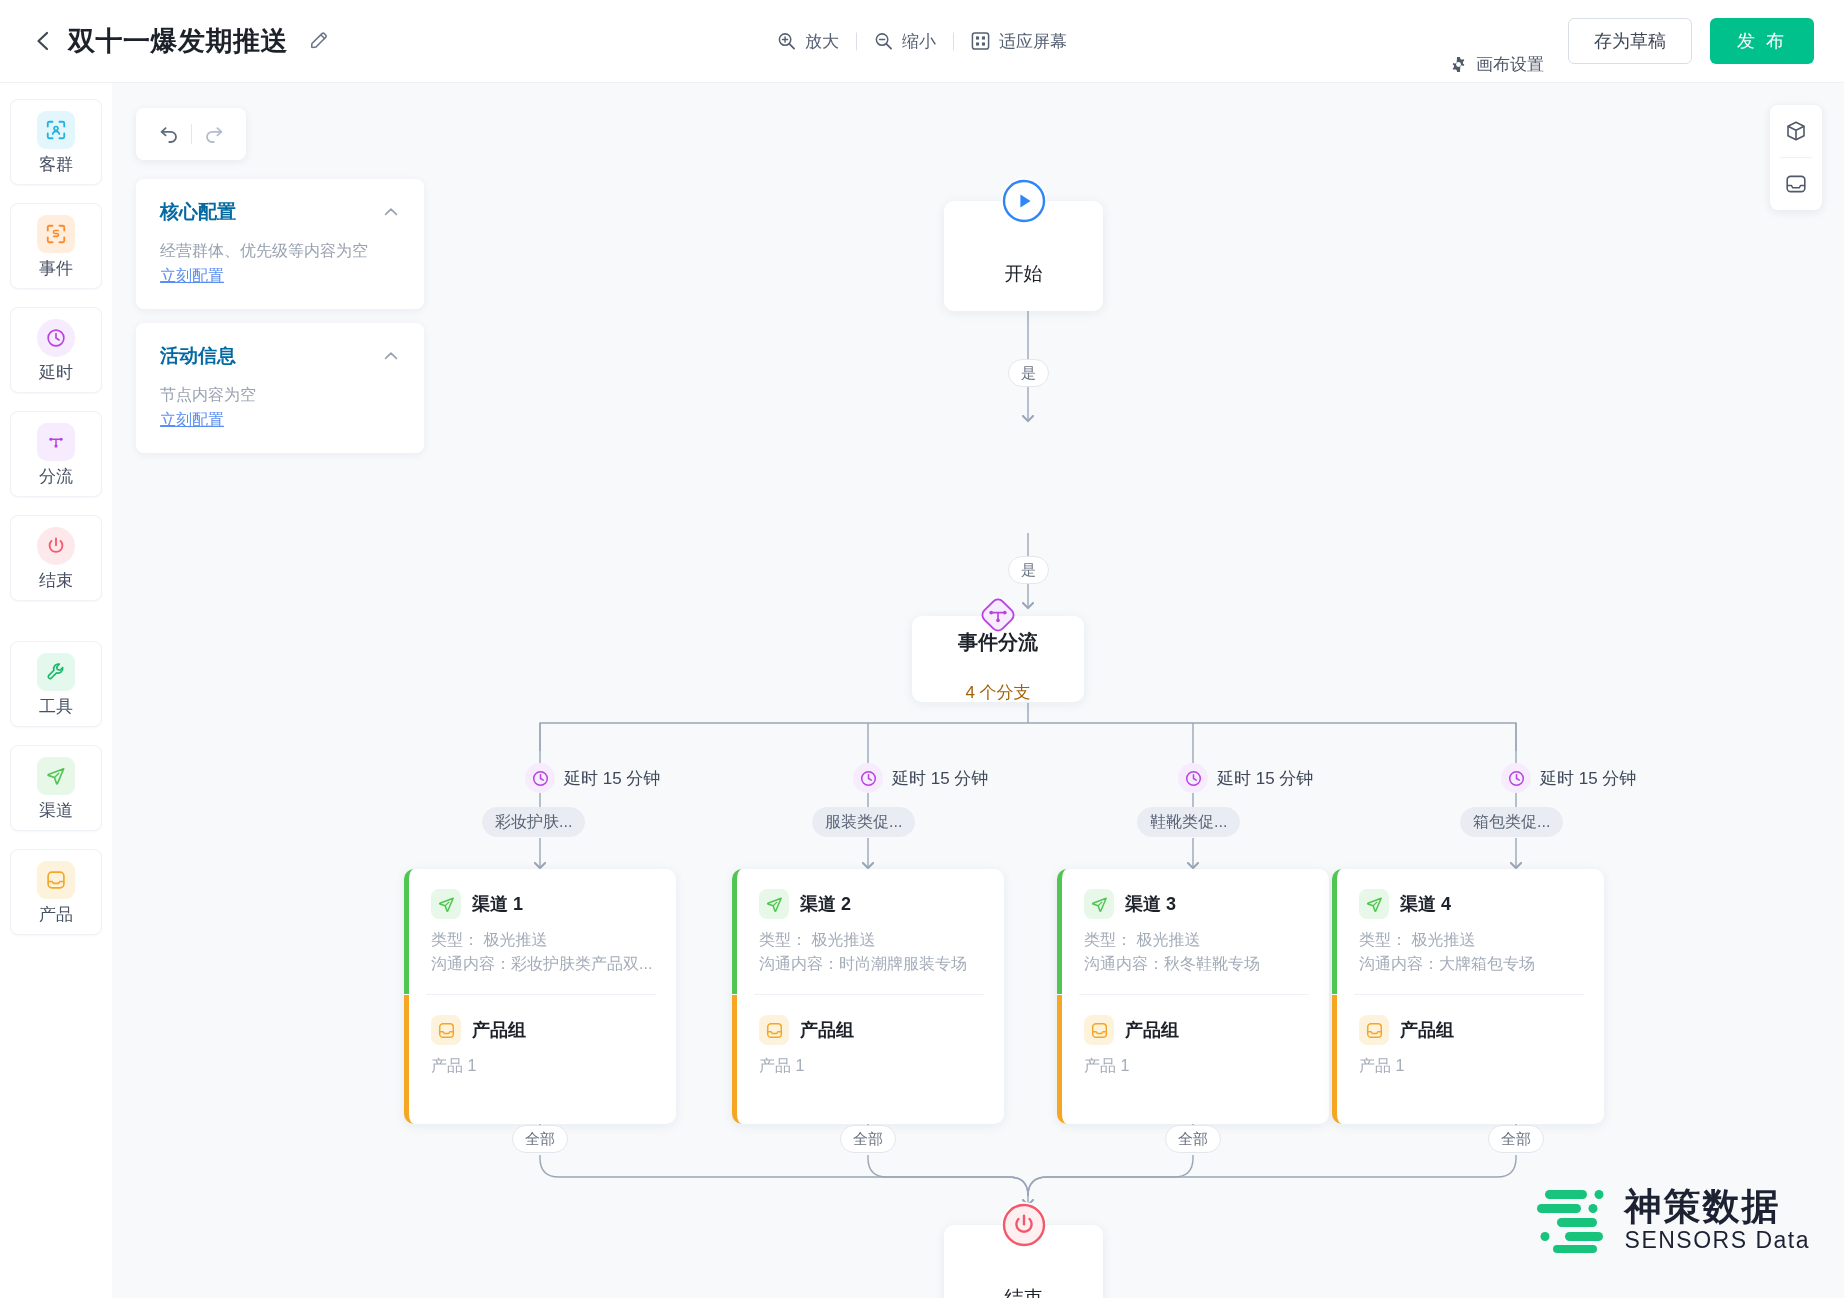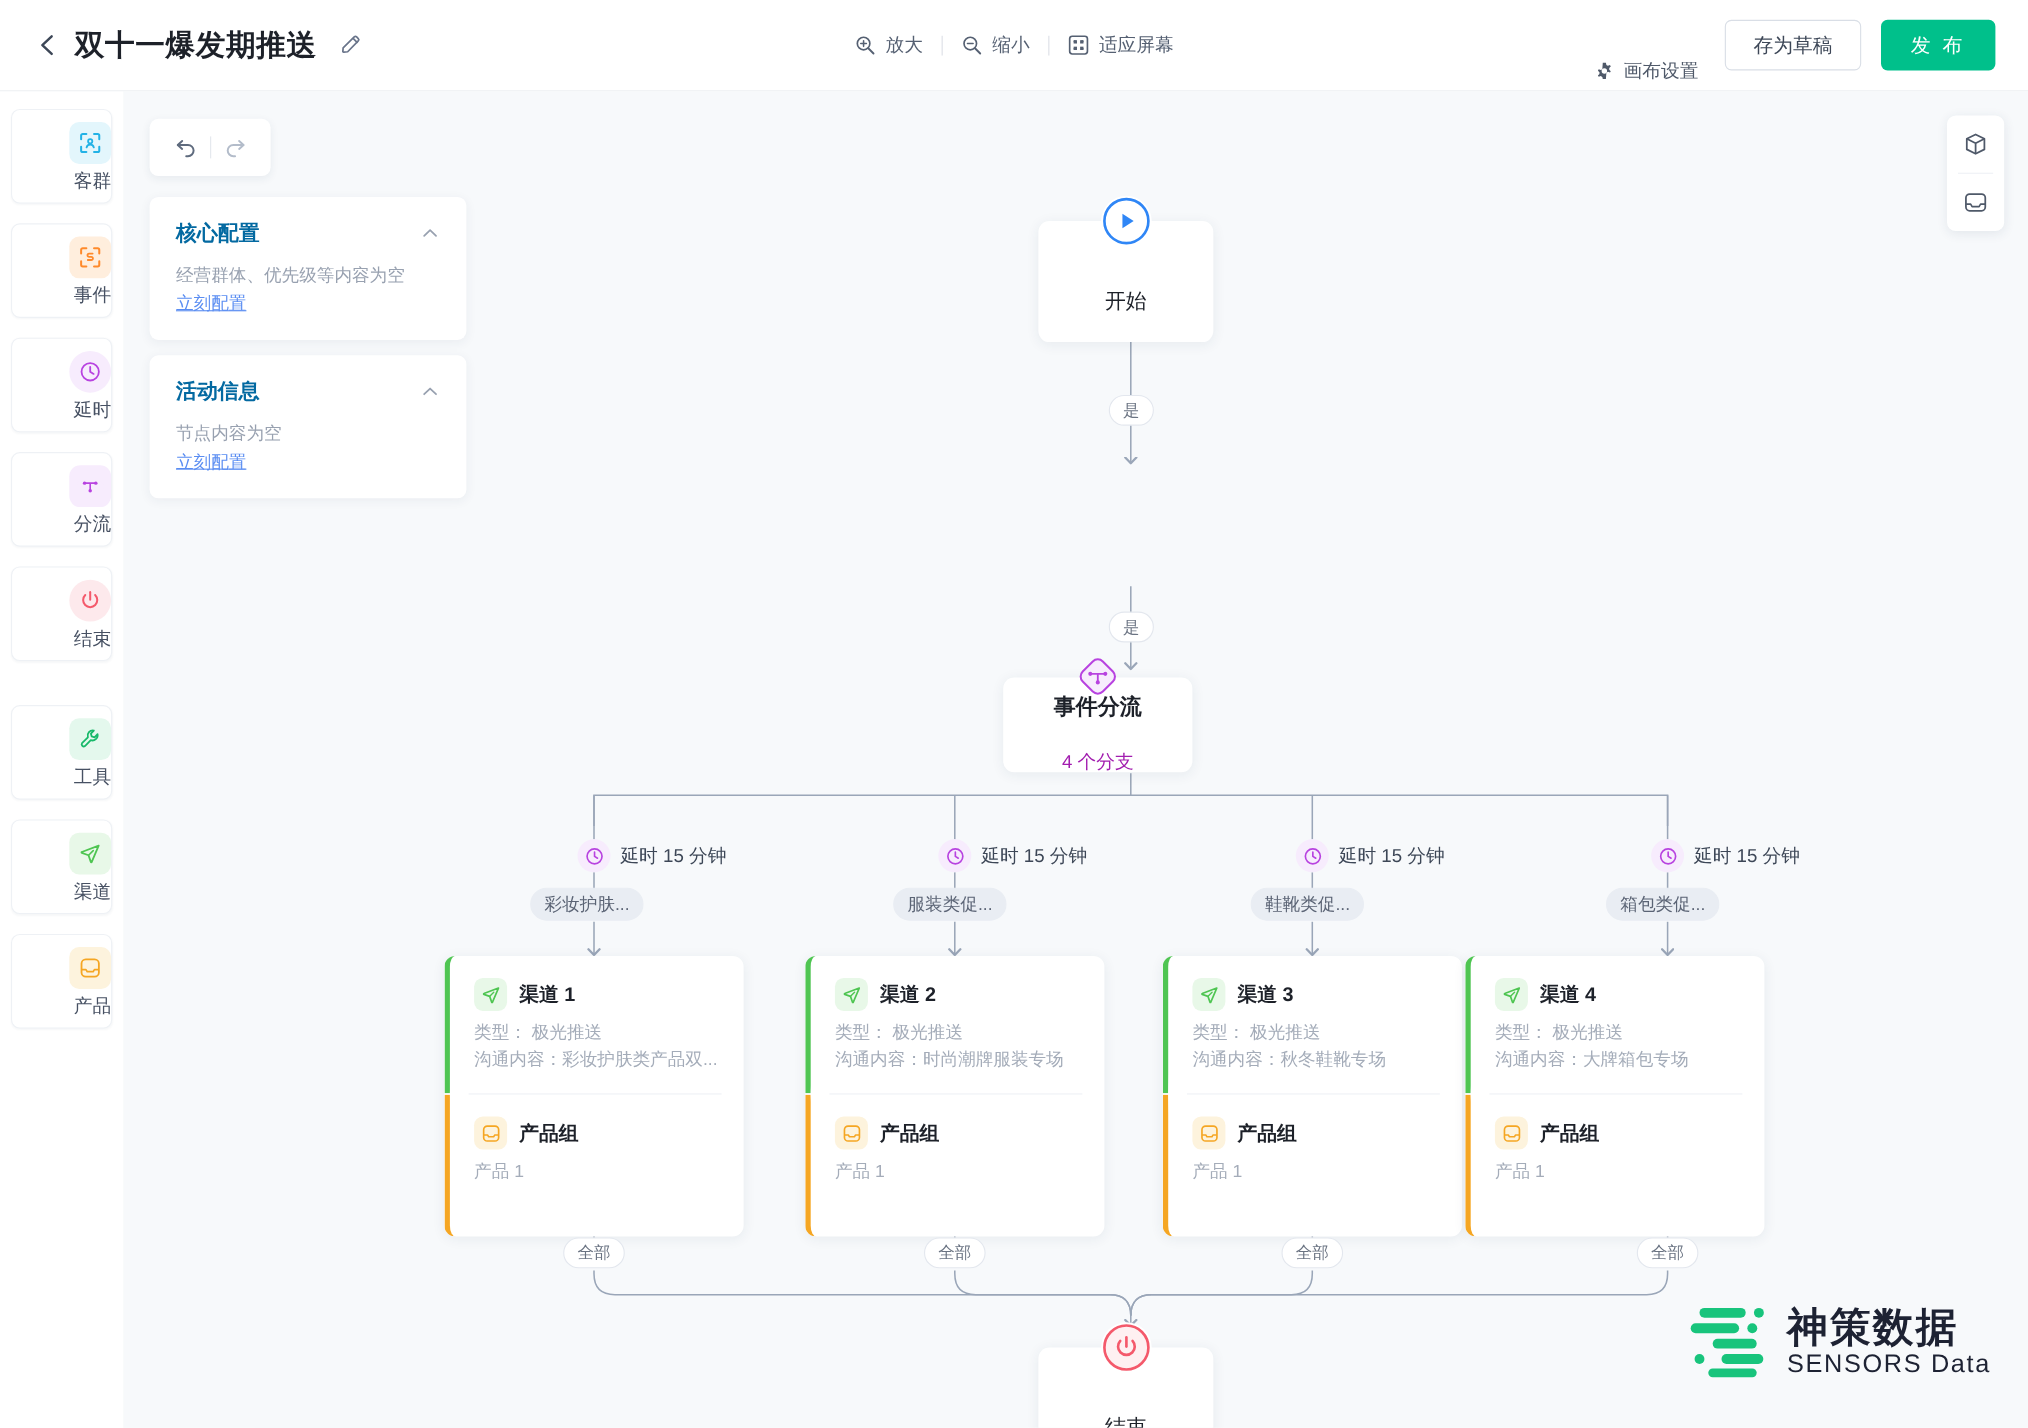--- a/index.html
+++ b/index.html
@@ -61,21 +61,21 @@
   }
 
   
   .rail {
     position: absolute; left: 0; top: 83px; width: 112px; height: 1215px;
     background: #fff; z-index: 20; padding-top: 16px;
   }
   .rail-item {
     width: 92px; height: 86px; margin: 0 auto 18px auto;
     background: #fff; border: 1px solid #eef1f5; border-radius: 8px;
-    display: flex; flex-direction: column; align-items: flex-end;
+    display: flex; flex-direction: column; align-items: center;
     justify-content: center; gap: 7px; cursor: pointer;
     box-shadow: 0 1px 2px rgba(20,40,80,.04);
   }
   .rail-item.gap-top { margin-top: 40px; }
   .rail-ico {
     width: 38px; height: 38px; border-radius: 9px;
     display: flex; align-items: center; justify-content: center;
   }
   .rail-label { font-size: 17px; color: #475163; line-height: 1; }
 
@@ -163,21 +163,21 @@
     width: 172px; height: 86px; display: flex; flex-direction: column;
     align-items: center; justify-content: center; gap: 4px;
     padding-top: 14px; cursor: pointer;
   }
   .split-diamond {
     position: absolute; top: -25px; left: 50%; transform: translateX(-50%) ;
     width: 48px; height: 48px;
     display: flex; align-items: center; justify-content: center;
   }
   .split-title { font-size: 20px; font-weight: 700; color: #1d2129; }
-  .split-sub { font-size: 17px; color: #a21caf; }
+  .split-sub { font-size: 17px; color: #a16207; }
 
   
   .chcard { width: 272px; cursor: pointer; }
   .ch-sec {
     position: relative; padding: 20px 20px 18px 22px;
   }
   .ch-sec.top { border-left: 5px solid #4fc552; border-radius: 10px 10px 0 0; }
   .ch-sec.bot { border-left: 5px solid #f5a623; border-radius: 0 0 10px 10px;
     padding-bottom: 46px; }
   .ch-divider { height: 1px; background: #eef1f5; margin-left: 22px; margin-right: 20px; }

